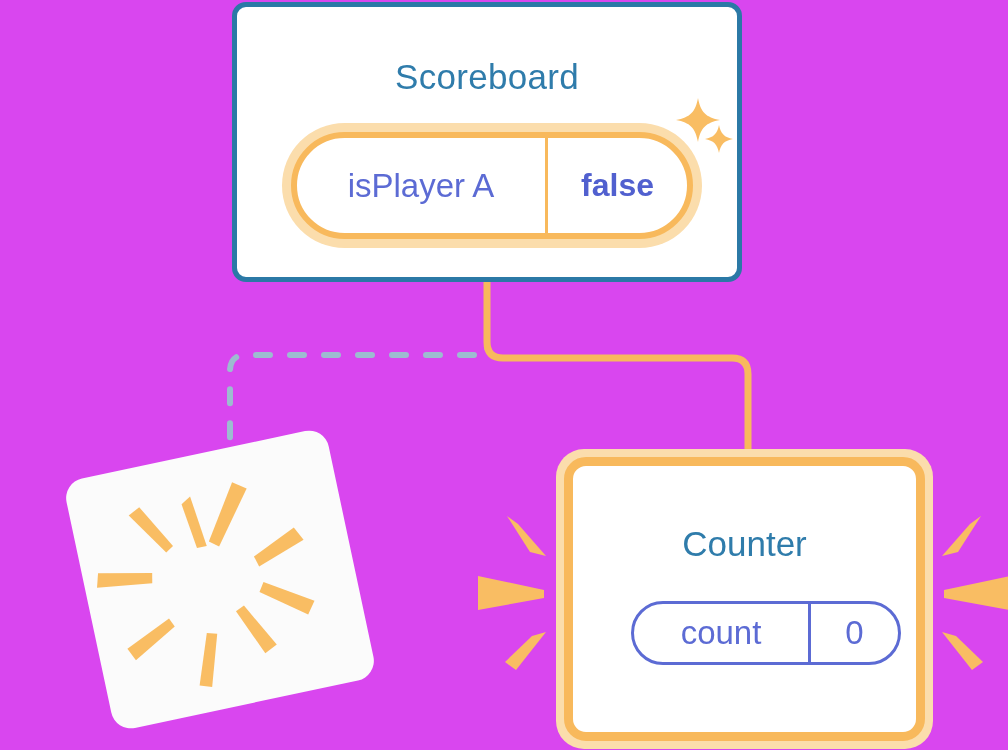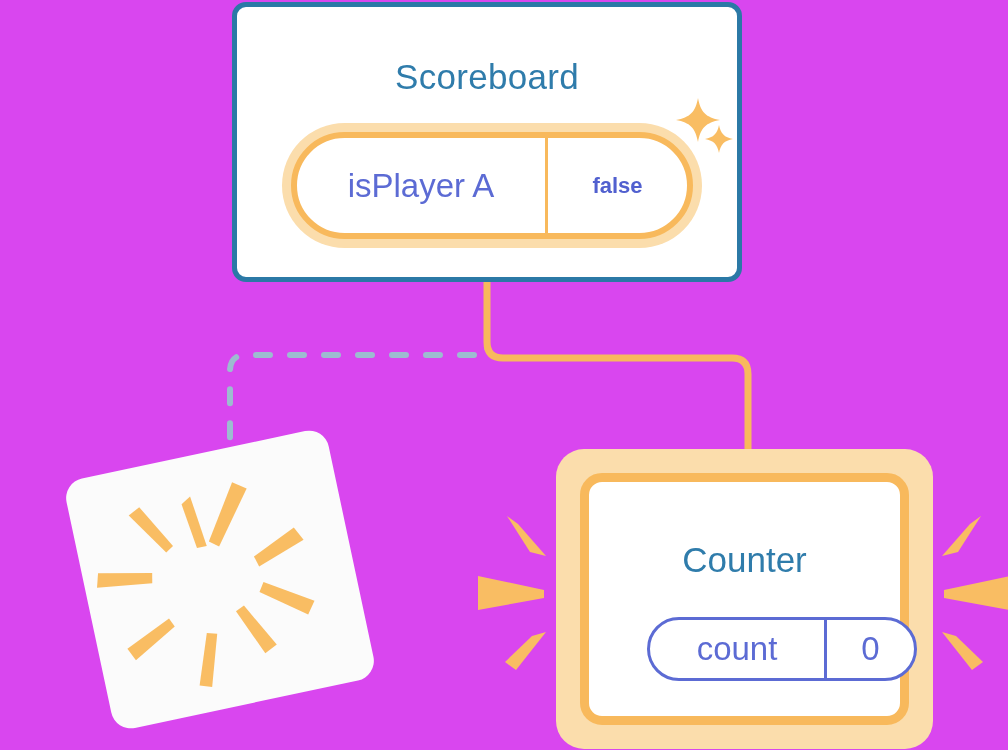--- a/index.html
+++ b/index.html
@@ -81,21 +81,21 @@
     width: 3px;
     background: #f8b95c;
     align-self: stretch;
   }
   .pill-hot-val {
     flex: 1 1 auto;
     display: flex;
     align-items: center;
     justify-content: center;
     color: #5160cf;
-    font-size: 22px;
+    font-size: 32px;
     font-weight: bold;
   }
 
   
   .pill-cool {
     position: absolute;
     left: 58px;
     top: 135px;
     width: 270px;
     height: 64px;
@@ -154,21 +154,21 @@
 
   
   .counter-card {
     position: absolute;
     left: 556px;
     top: 449px;
     width: 377px;
     height: 300px;
     background: #fbddac;    
     border-radius: 28px;
-    padding: 24px;
+    padding: 8px;
     box-sizing: border-box;
     z-index: 3;
   }
   .counter-inner {
     position: relative;
     width: 100%;
     height: 100%;
     background: #ffffff;
     border: 9px solid #f8b95c;
     border-radius: 22px;

